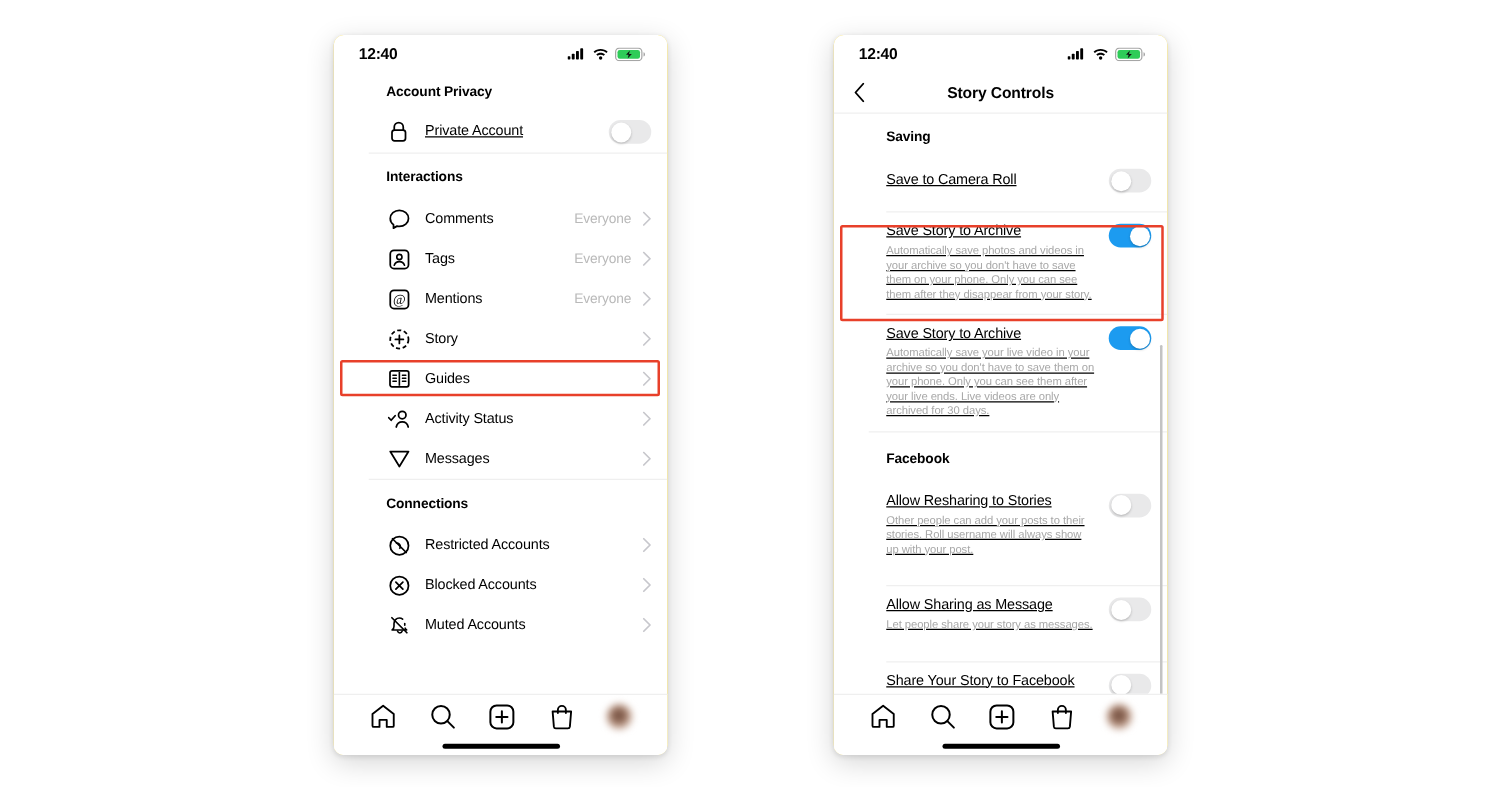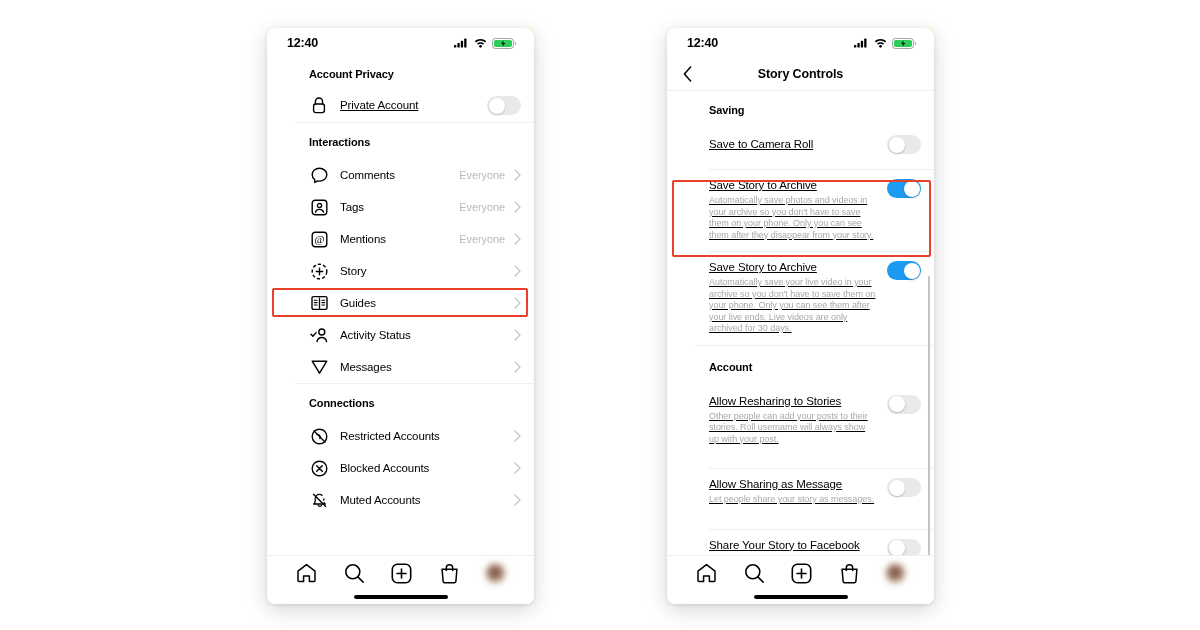--- a/index.html
+++ b/index.html
@@ -616,21 +616,21 @@
             <div class="trow-title">Save Story to Archive</div>
             <div class="trow-desc">Automatically save your live video in your archive so you don't have to save them on your phone. Only you can see them after your live ends. Live videos are only archived for 30 days.</div>
           </div>
           <div class="toggle on">
               <div class="knob"></div>
             </div>
         </div>
 
         <div class="divider"></div>
 
-        <div class="section-head tall" style="padding-top:15px;padding-bottom:13px">Account</div>
+        <div class="section-head tall" style="padding-top:15px;padding-bottom:13px">Facebook</div>
 
         <div class="trow desc">
           <div class="trow-text">
             <div class="trow-title">Allow Resharing to Stories</div>
             <div class="trow-desc">Other people can add your posts to their stories. Roll username will always show up with your post.</div>
           </div>
           <div class="toggle">
               <div class="knob"></div>
             </div>
         </div>

